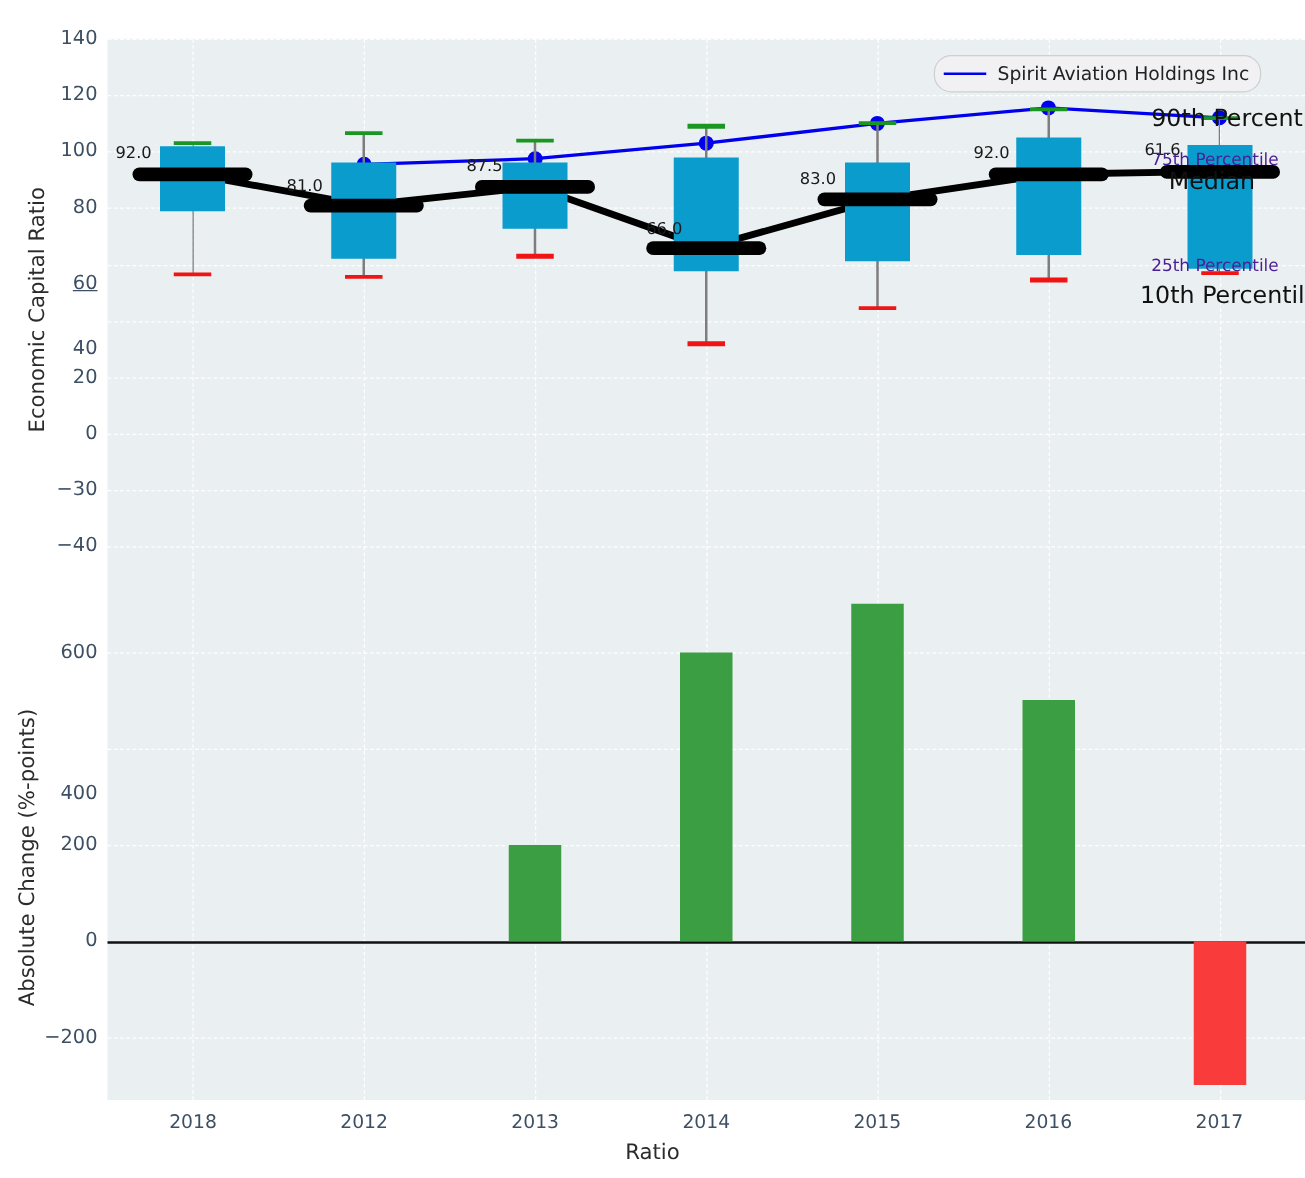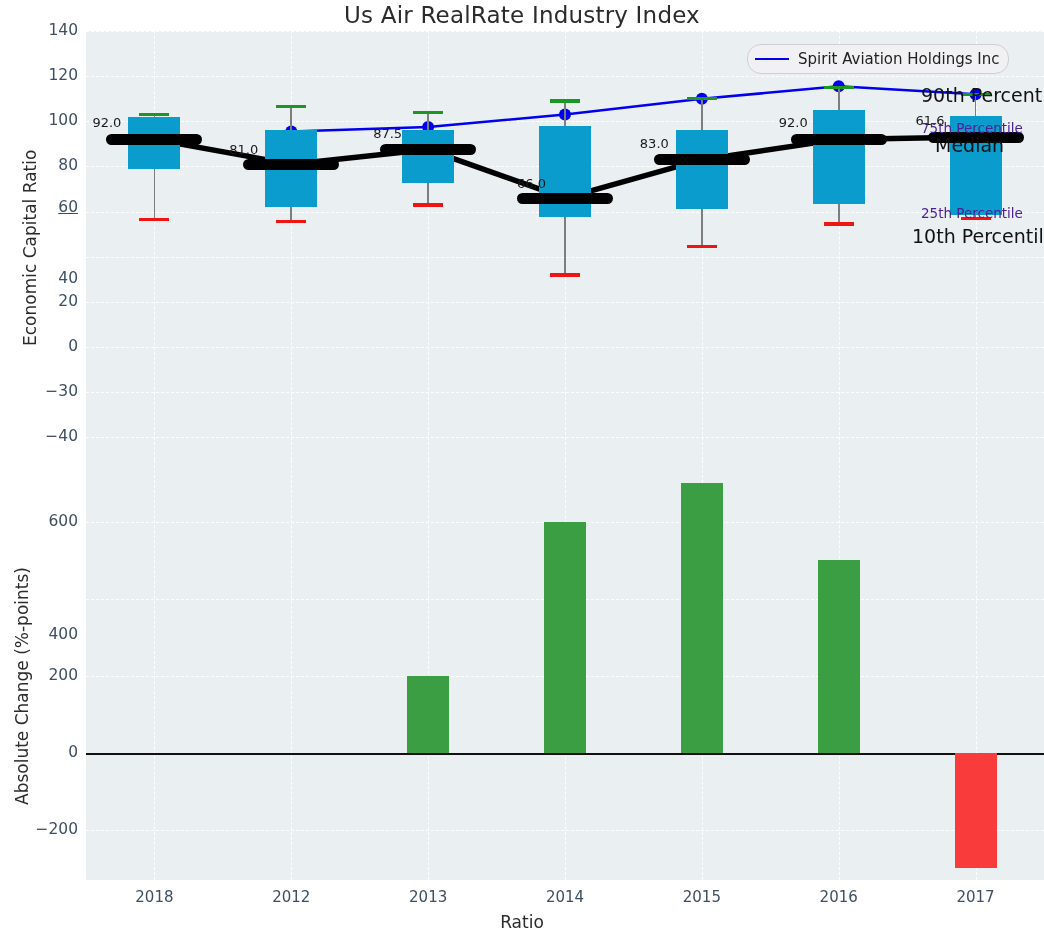--- a/index.html
+++ b/index.html
@@ -70,21 +70,20 @@
   .bar{position:absolute;}
   .bar.pos{background:#3c9e43;}
   .bar.neg{background:#f93b3b;}
   .zeroline{position:absolute;left:0;width:100%;height:0;border-top:2px solid #111;}
 </style>
 </head>
 <body>
 
 <div id="root">
 
-  <div class="title">Us Air RealRate Industry Index</div>
 
   <div class="panel" id="panelTop">
       <div class="gridline" style="top: 0px;"></div>
       <div class="gridline" style="top: 45.1579px;"></div>
       <div class="gridline" style="top: 90.3158px;"></div>
       <div class="gridline" style="top: 135.474px;"></div>
       <div class="gridline" style="top: 180.632px;"></div>
       <div class="gridline" style="top: 225.789px;"></div>
       <div class="gridline" style="top: 270.947px;"></div>
       <div class="gridline" style="top: 316.105px;"></div>
@@ -174,21 +173,21 @@
       <div class="bar pos" style="left: 680.857px; top: 483.119px; width: 42px; height: 269.725px;"></div>
       <div class="bar pos" style="left: 817.714px; top: 560.183px; width: 42px; height: 192.661px;"></div>
       <div class="bar neg" style="left: 954.571px; top: 752.844px; width: 42px; height: 115.596px;"></div>
     </div>
 
   <div id="axisLayer">
       <div class="ytick" style="left: 18px; width: 60px; top: 21px; right: auto;">140</div>
       <div class="ytick" style="left: 18px; width: 60px; top: 66.1579px; right: auto;">120</div>
       <div class="ytick" style="left: 18px; width: 60px; top: 111.316px; right: auto;">100</div>
       <div class="ytick" style="left: 18px; width: 60px; top: 156.474px; right: auto;">80</div>
-      <div class="ytick" style="left: 18px; width: 60px; top: 198px; right: auto; text-decoration: underline;">60</div>
+      <div class="ytick" style="left: 18px; width: 60px; top: 217px; right: auto; text-decoration: underline;">60</div>
       <div class="ytick" style="left: 18px; width: 60px; top: 246.789px; right: auto; margin-top: 22px;">40</div>
       <div class="ytick" style="left: 18px; width: 60px; top: 291.947px; right: auto;">20</div>
       <div class="ytick" style="left: 18px; width: 60px; top: 337.105px; right: auto;">0</div>
       <div class="ytick" style="left: 18px; width: 60px; top: 382.263px; right: auto;">−30</div>
       <div class="ytick" style="left: 18px; width: 60px; top: 427.421px; right: auto;">−40</div>
       <div class="ytick" style="left: 8px; width: 70px; top: 511.651px; right: auto;">600</div>
       <div class="ytick" style="left: 8px; width: 70px; top: 588.716px; right: auto; margin-top: 36px;">400</div>
       <div class="ytick" style="left: 8px; width: 70px; top: 665.78px; right: auto;">200</div>
       <div class="ytick" style="left: 8px; width: 70px; top: 742.844px; right: auto;">0</div>
       <div class="ytick" style="left: 8px; width: 70px; top: 819.908px; right: auto;">−200</div>

